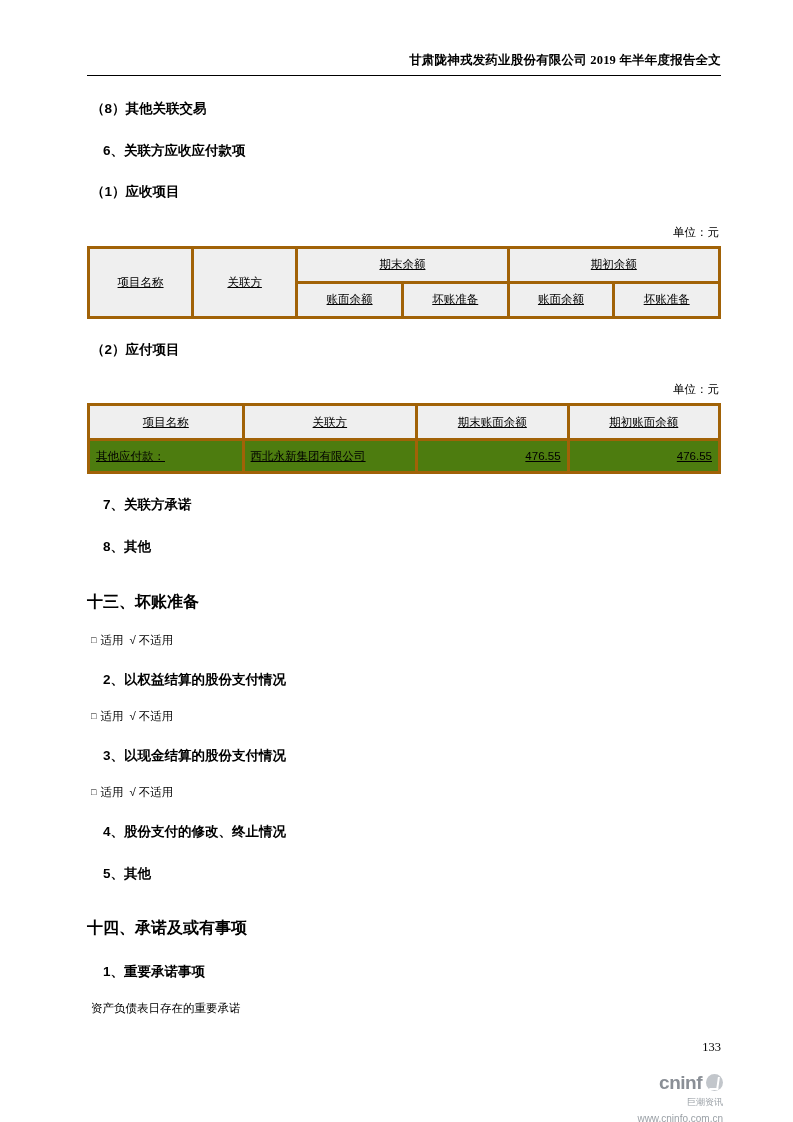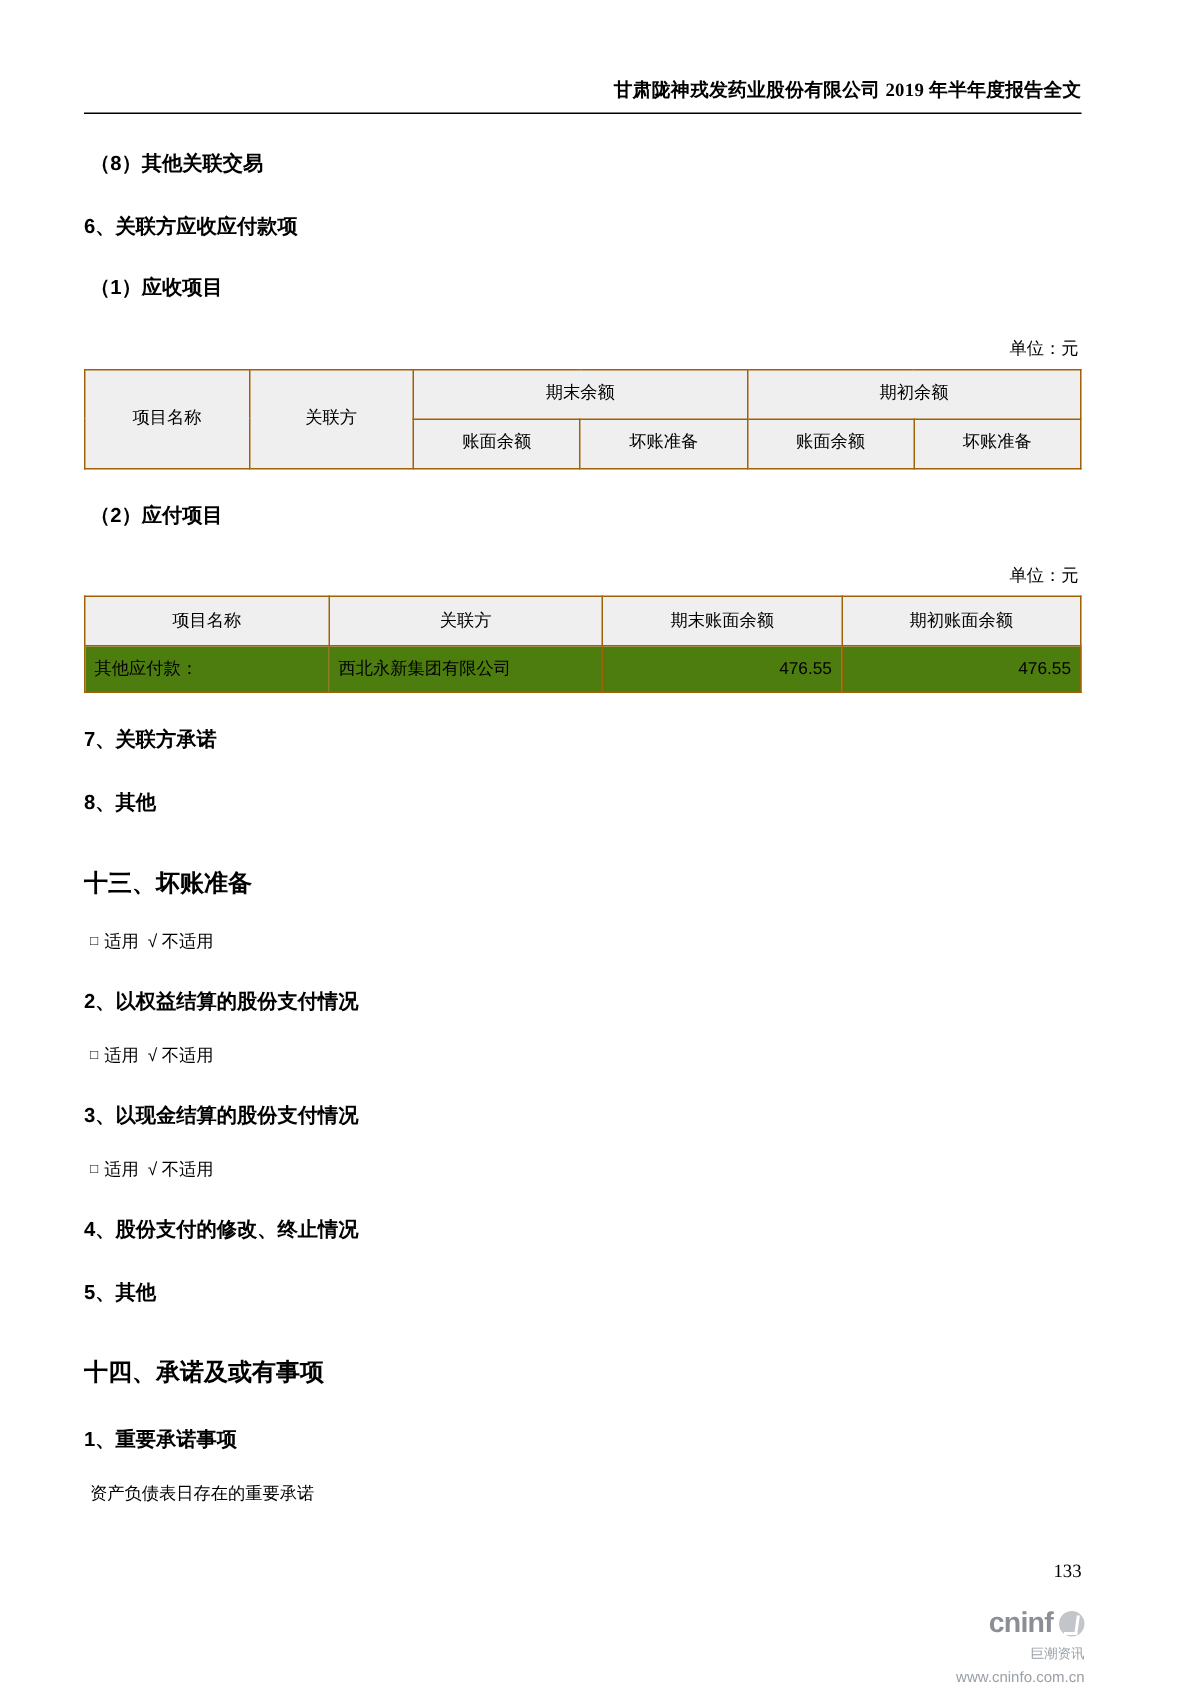--- a/index.html
+++ b/index.html
@@ -14,21 +14,21 @@
   .page {
     position: relative;
     width: 793px;
     height: 1122px;
     margin: 0 auto;
     background: #ffffff;
     box-sizing: border-box;
   }
   .content {
     position: absolute;
-    left: 56px;
+    left: 87px;
     right: 72px;
     top: 52px;
   }
 
   
   .doc-header {
     text-align: right;
     font-family: "Liberation Serif", "DejaVu Serif", serif;
     font-weight: bold;
     font-size: 12.5px;
@@ -39,21 +39,21 @@
   .header-rule {
     border-bottom: 1.6px solid #000;
     margin-bottom: 22px;
   }
 
   
   .h-num {
     font-family: "Liberation Sans", "DejaVu Sans", sans-serif;
     font-weight: bold;
     font-size: 13.5px;
-    margin: 20px 0 0 0;
+    margin: 20px 0 0 16px;
     line-height: 1.6;
   }
   .h-sub {
     font-family: "Liberation Sans", "DejaVu Sans", sans-serif;
     font-weight: bold;
     font-size: 13.5px;
     margin: 20px 0 0 0;
     line-height: 1.6;
     padding-left: 4px;
   }
@@ -100,24 +100,25 @@
   
   table.doc-table {
     width: 100%;
     border-collapse: collapse;
     table-layout: fixed;
     font-family: "Liberation Sans", "DejaVu Sans", sans-serif;
     font-size: 11.5px;
   }
   table.doc-table th,
   table.doc-table td {
-    border: 1px solid #a16207;
+    border: 3px solid #a16207;
     padding: 6px 6px;
     font-weight: normal;
     line-height: 1.5;
+    text-decoration: underline;
   }
   table.doc-table thead th {
     background: #efefef;
     text-align: center;
     height: 20px;
   }
   table.doc-table tbody td {
     background: #4d7c0f;
     height: 18px;
   }

